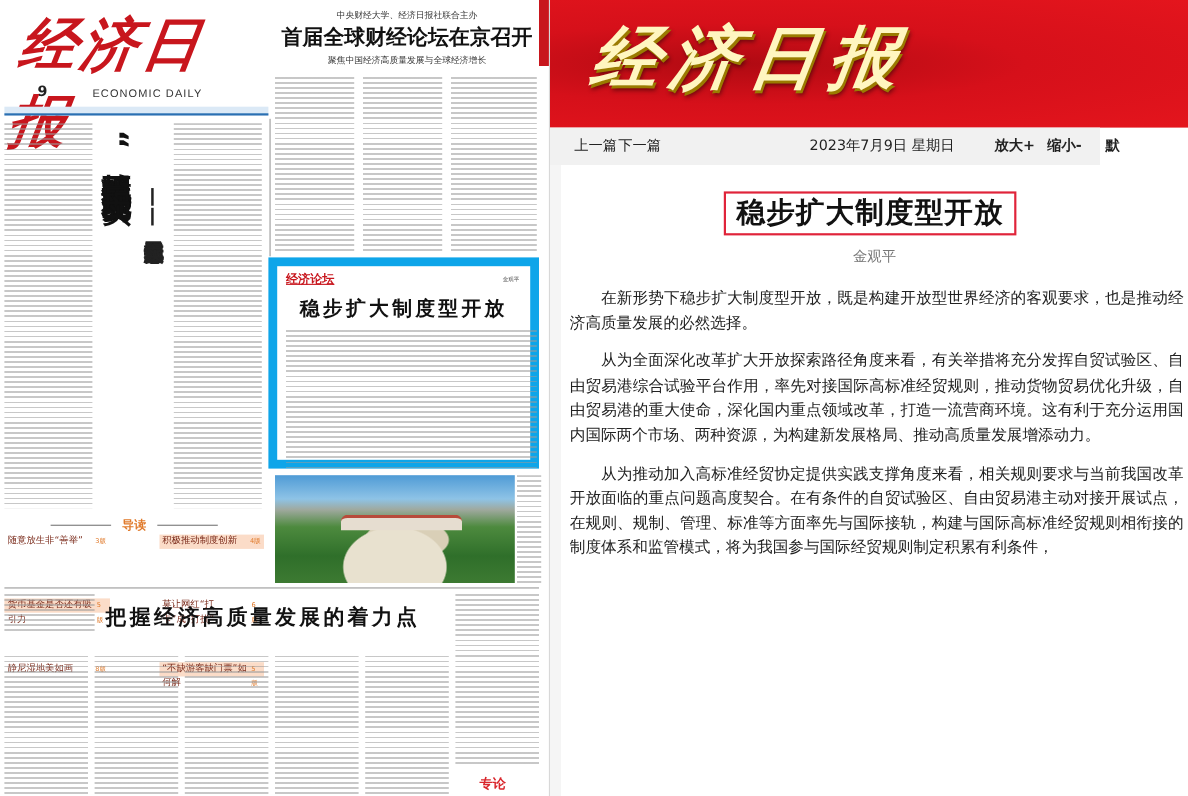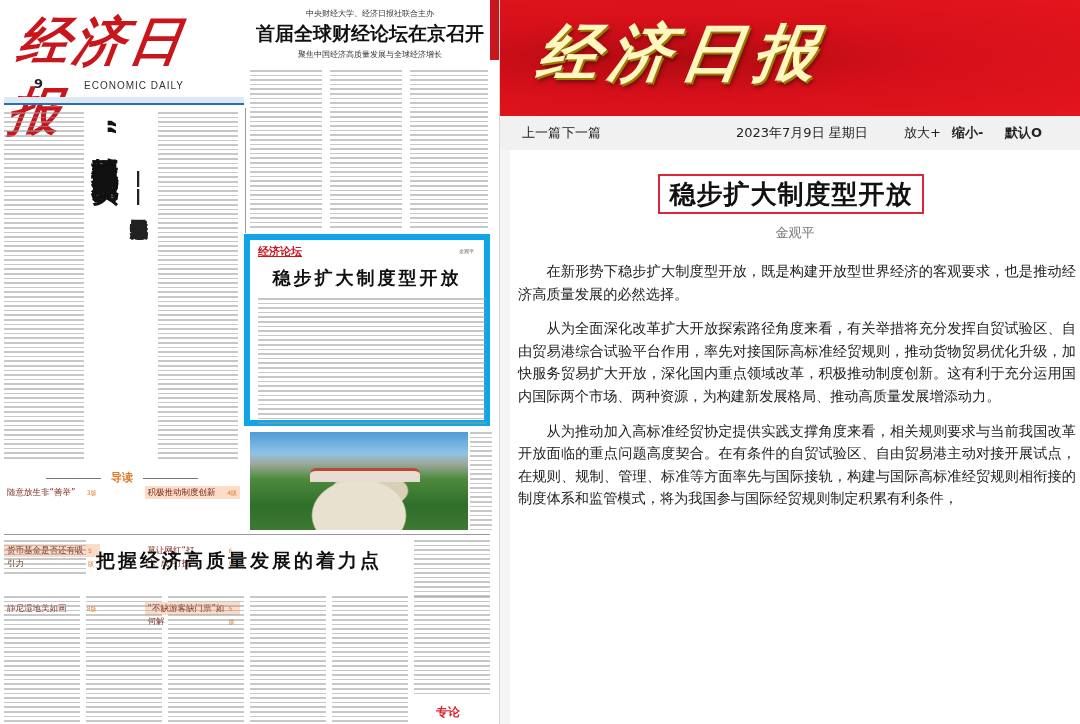--- a/index.html
+++ b/index.html
@@ -41,21 +41,21 @@
     line-height: 34px; letter-spacing: 1px;
   }
   .vert-sub {
     position: absolute; left: 128px; top: 170px; width: 22px;
     writing-mode: vertical-rl; font-size: 18px; font-weight: bold; color: #222;
     line-height: 22px;
   }
   .col-rule { position: absolute; width: 1px; background: #999; }
   .forum-box {
     position: absolute; left: 244px; top: 234px; width: 246px; height: 192px;
-    border: 6px solid #0ea5e9;
+    border: 8px solid #0ea5e9;
   }
   .forum-box .tag { position: absolute; left: 8px; top: 4px; font-size: 11px; color: #c8161d; font-weight: bold; text-decoration: underline; }
   .forum-box .author { position: absolute; right: 10px; top: 8px; font-size: 5px; color: #555; }
   .forum-box .title { position: absolute; left: 0; right: 0; top: 26px; text-align: center; font-size: 18px; font-weight: bold; letter-spacing: 3px; color: #111; }
   .forum-box .txt { left: 8px; top: 58px; width: 228px; height: 126px; }
 
   .photo {
     position: absolute; left: 250px; top: 432px; width: 218px; height: 98px;
     background:
       radial-gradient(ellipse at 50% 85%, #e8e1cf 0 30%, transparent 31%),
@@ -82,27 +82,27 @@
     background: radial-gradient(ellipse at 30% 50%, #b00a12 0%, #d6101a 45%, #e4151d 100%);
   }
   .red-header .logo {
     position: absolute; left: 38px; top: 8px;
     font-family: "DejaVu Serif", serif; font-style: italic; font-weight: bold;
     font-size: 62px; letter-spacing: 10px; line-height: 90px;
     color: #fff6c0; text-shadow: 2px 2px 0 #9a7b00, 3px 4px 4px rgba(0,0,0,.45);
     transform: skewX(-8deg);
   }
   .nav-bar {
-    position: absolute; left: 0; top: 116px; width: 580px; height: 34px;
+    position: absolute; left: 0; top: 116px; width: 500px; height: 34px;
     background: #f1f1f1; font-size: 13px; color: #222; line-height: 34px;
   }
   .nav-bar .prev { position: absolute; left: 22px; }
   .nav-bar .next { position: absolute; left: 62px; }
   .nav-bar .date { position: absolute; left: 236px; }
-  .nav-bar .zoom-in { position: absolute; left: 404px; font-weight: normal; text-align: right; }
+  .nav-bar .zoom-in { position: absolute; left: 404px; font-weight: bold; text-align: right; }
   .nav-bar .zoom-out { position: absolute; left: 452px; font-weight: bold; }
   .nav-bar .reset { position: absolute; left: 505px; font-weight: bold; }
   .nav-bar span { cursor: pointer; }
 
   .content { position: absolute; left: 10px; top: 150px; width: 570px; height: 574px; background: #ffffff; }
   .left-edge { position: absolute; left: 0; top: 150px; width: 10px; height: 574px; background: #f5f5f5; }
   .article-title-box {
     position: absolute; left: 148px; top: 24px; width: 266px; height: 40px;
     border: 2px solid #e0243a; text-align: center;
     font-size: 26px; font-weight: bold; color: #111; line-height: 36px; letter-spacing: 1px;
@@ -210,17 +210,17 @@
     <span class="zoom-out">缩小-</span>
     <span class="reset">默认O</span>
   </div>
 
   <div class="left-edge"></div>
   <div class="content">
     <div class="article-title-box">稳步扩大制度型开放</div>
     <div class="article-author">金观平</div>
     <div class="article-body">
       <p>在新形势下稳步扩大制度型开放，既是构建开放型世界经济的客观要求，也是推动经济高质量发展的必然选择。</p>
-      <p>从为全面深化改革扩大开放探索路径角度来看，有关举措将充分发挥自贸试验区、自由贸易港综合试验平台作用，率先对接国际高标准经贸规则，推动货物贸易优化升级，加快服务贸易扩大开放，深化国内重点领域改革，积极推动制度创新。这有利于充分运用国内国际两个市场、两种资源，为构建新发展格局、推动高质量发展增添动力。</p>
+      <p>从为全面深化改革扩大开放探索路径角度来看，有关举措将充分发挥自贸试验区、自由贸易港综合试验平台作用，率先对接国际高标准经贸规则，推动货物贸易优化升级，自由贸易港的重大使命，深化国内重点领域改革，打造一流营商环境。这有利于充分运用国内国际两个市场、两种资源，为构建新发展格局、推动高质量发展增添动力。</p>
       <p>从为推动加入高标准经贸协定提供实践支撑角度来看，相关规则要求与当前我国改革开放面临的重点问题高度契合。在有条件的自贸试验区、自由贸易港主动对接开展试点，在规则、规制、管理、标准等方面率先与国际接轨，构建与国际高标准经贸规则相衔接的制度体系和监管模式，将为我国参与国际经贸规则制定积累有利条件，</p>
     </div>
   </div>
 </div>
 
 </body></html>

